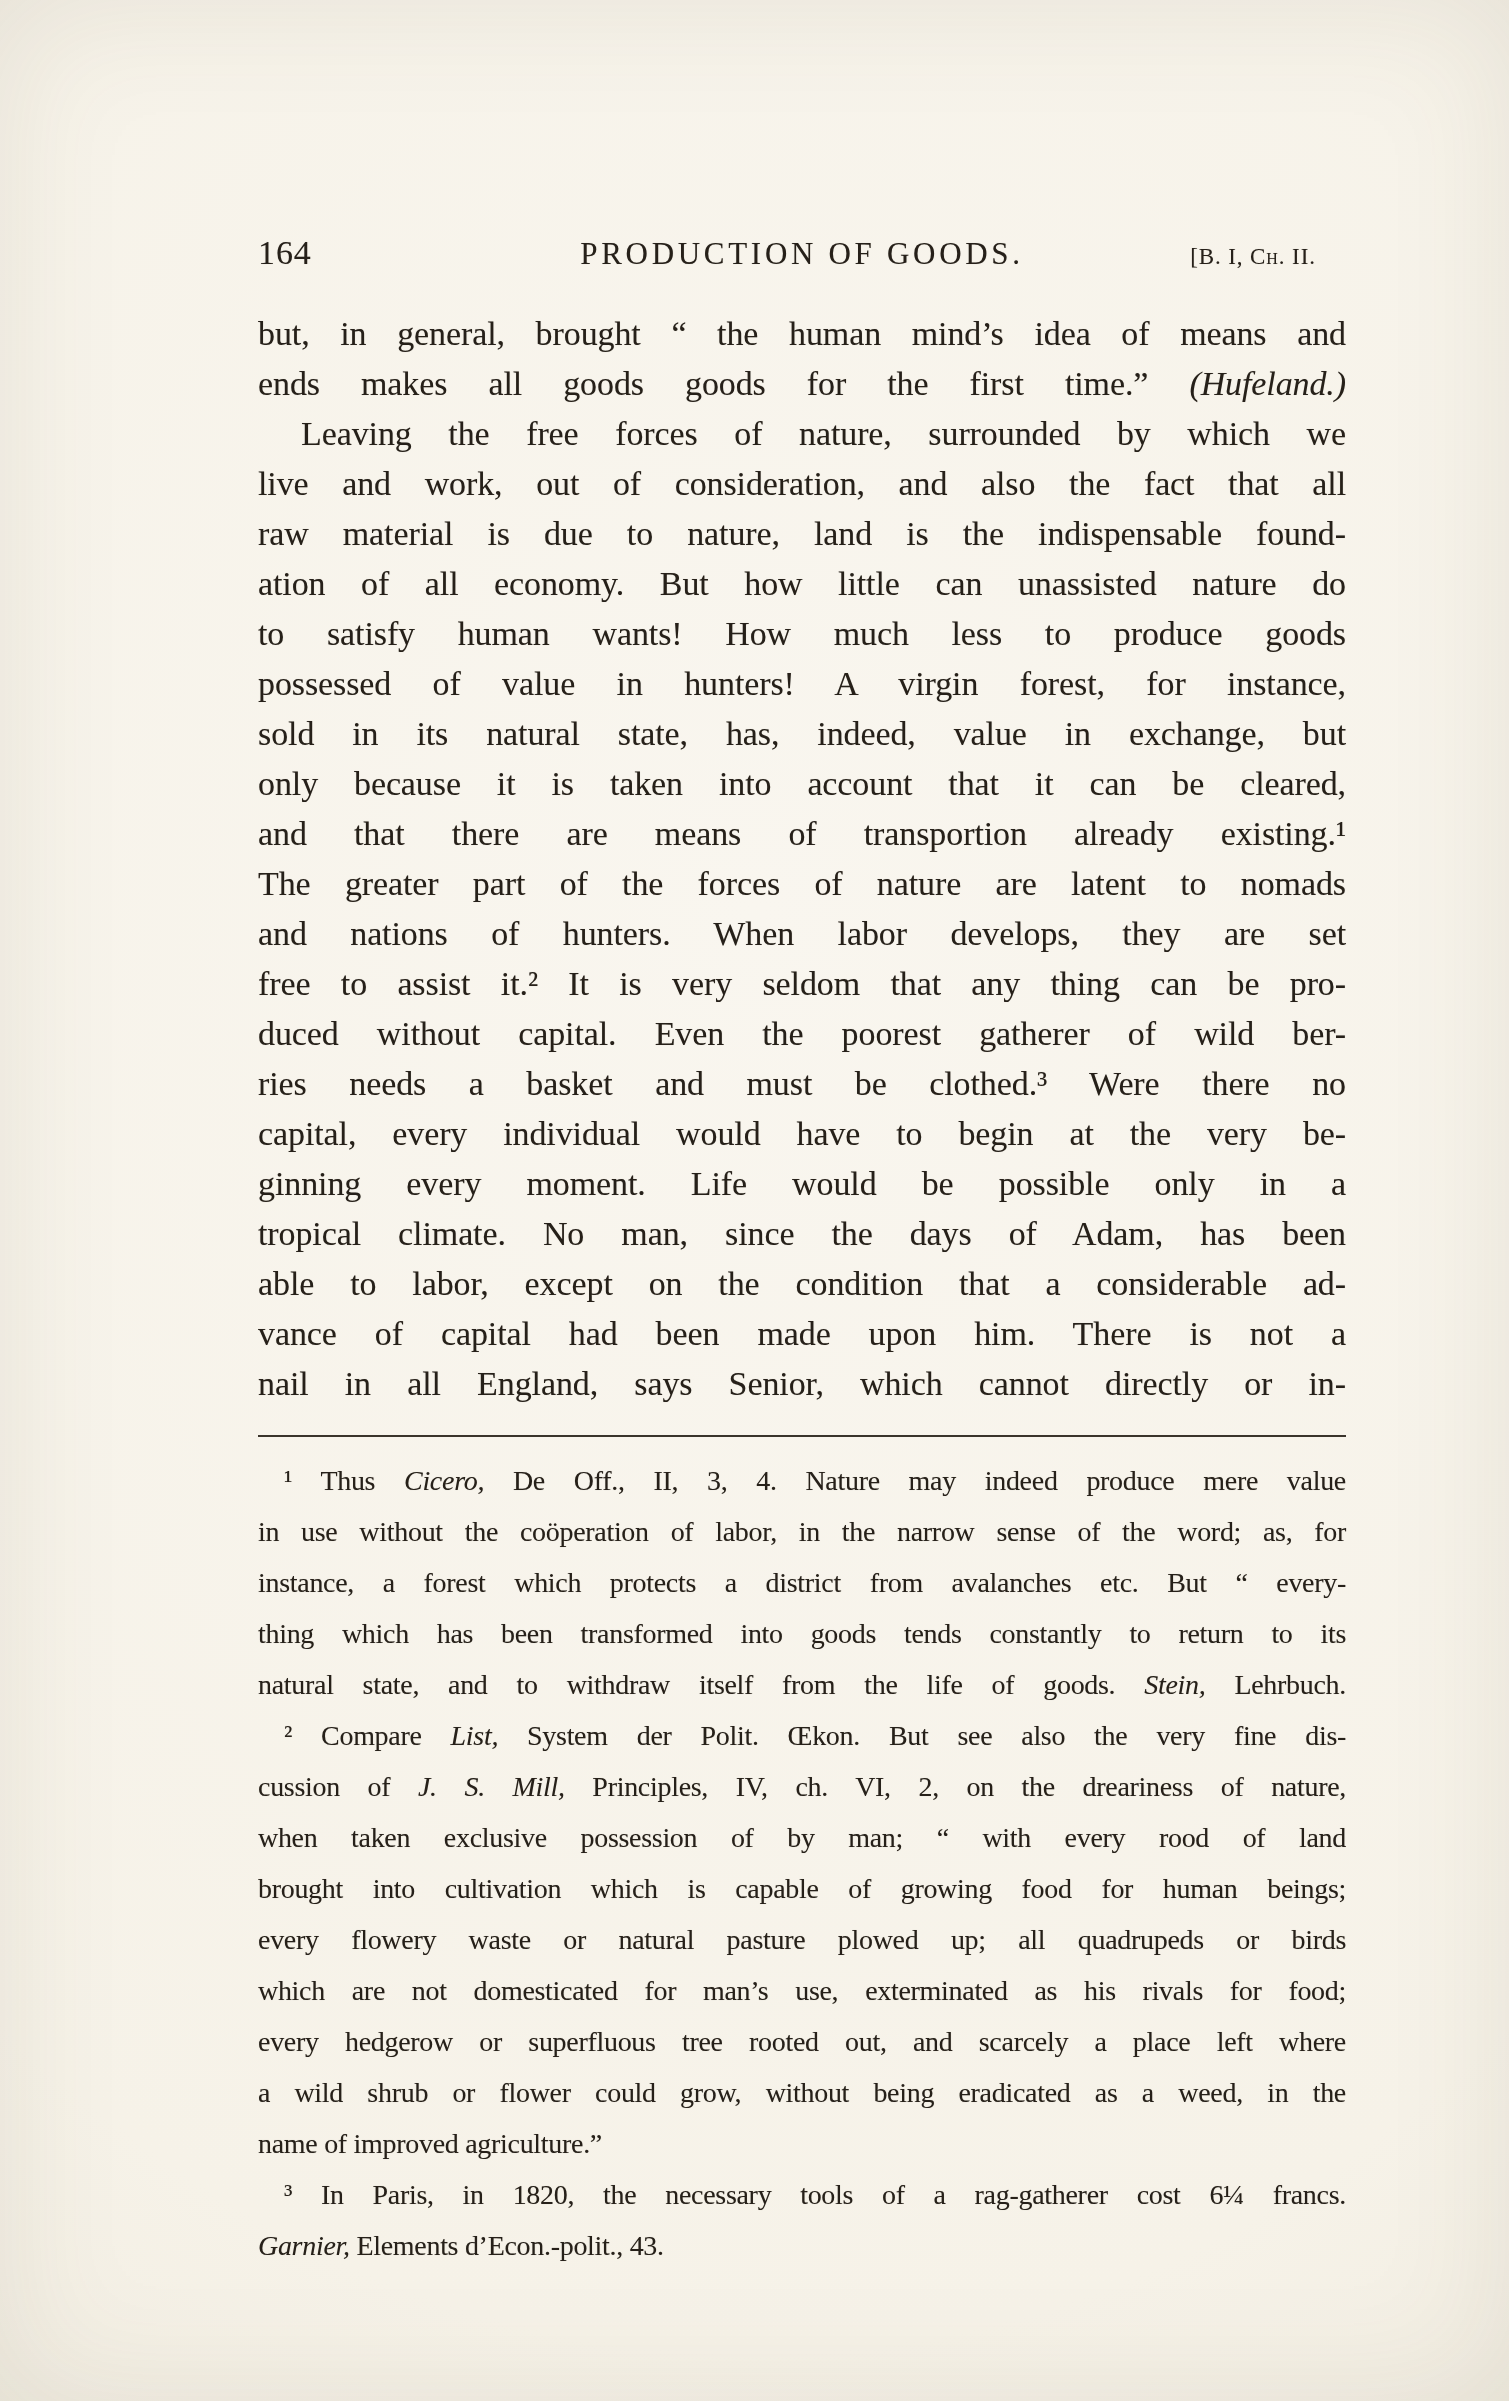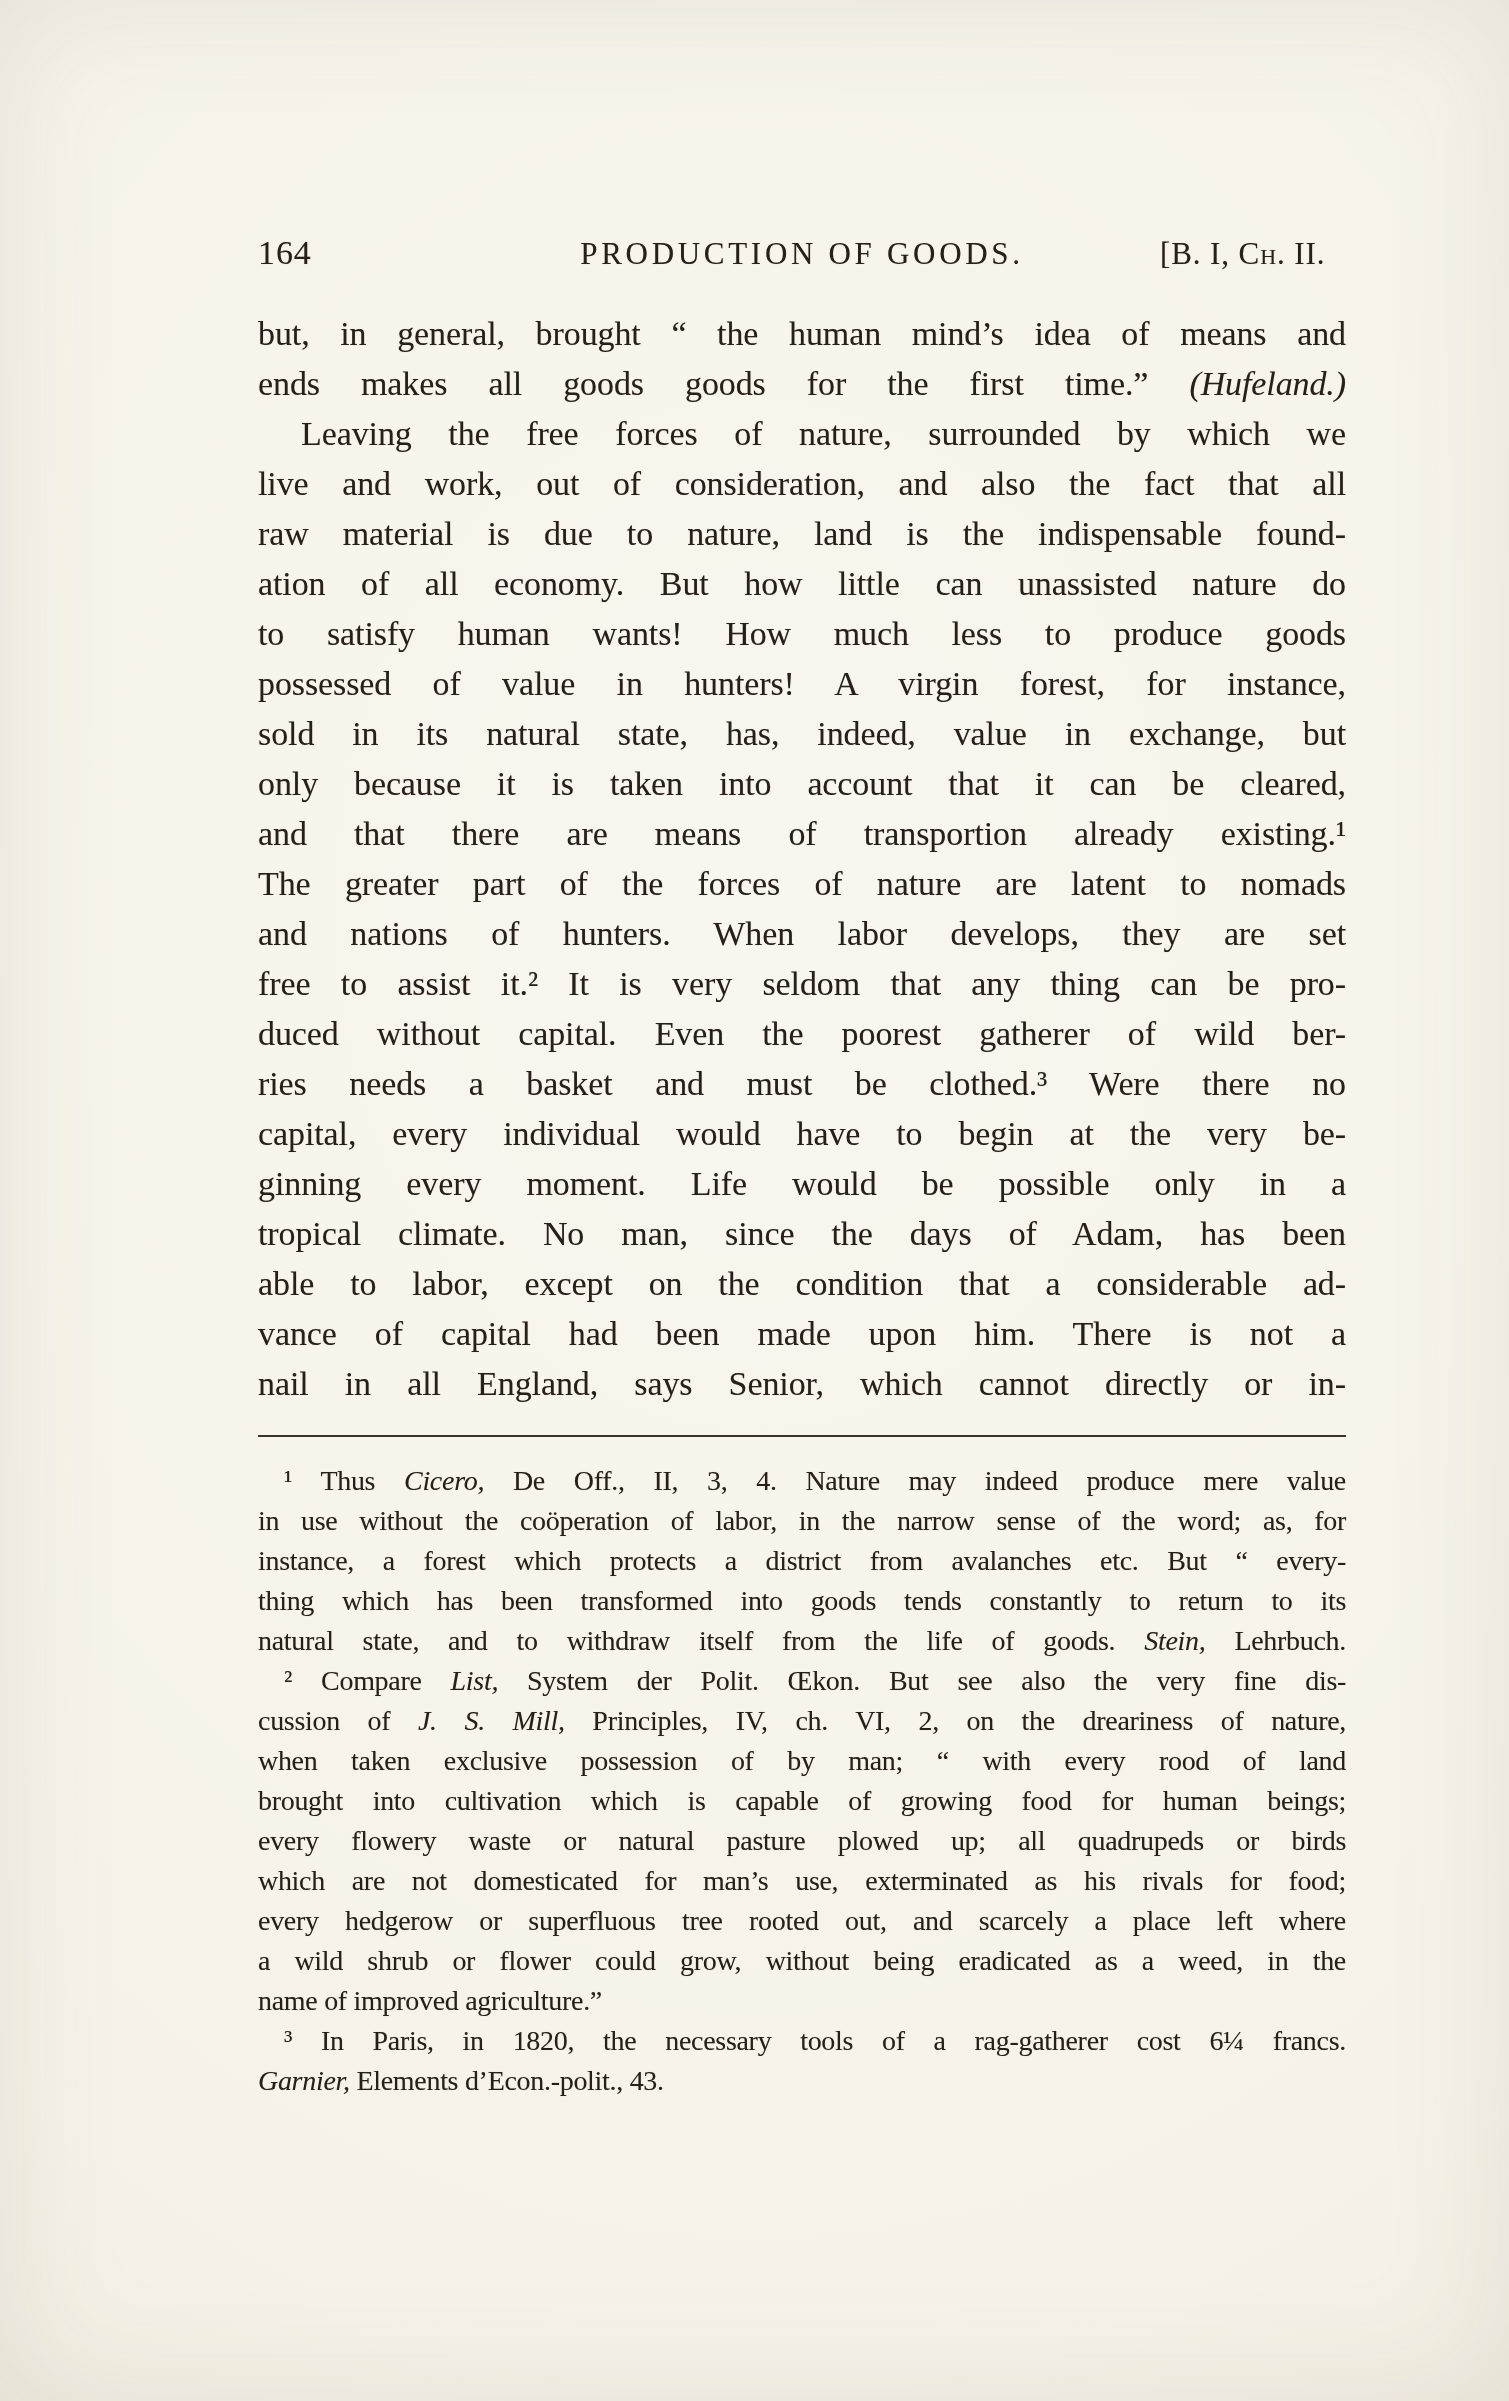--- a/index.html
+++ b/index.html
@@ -38,22 +38,22 @@
     letter-spacing: 0.9px;
   }
   .head-title {
     flex: 1;
     text-align: center;
     font-size: 31px;
     letter-spacing: 3.7px;
   }
   .chapter {
     width: 186px;
-    text-align: left;
-    font-size: 31px;
+    text-align: center;
+    font-size: 23px;
     font-variant: small-caps;
     letter-spacing: 0.9px;
     font-family: Liberation Serif, serif;
   }
   
   .body-text {
     margin-top: 37px;
     font-size: 34px;
     letter-spacing: -0.1px;
   }
@@ -72,20 +72,21 @@
   }
   
   .footnotes {
     font-size: 28px;
     letter-spacing: -0.3px;
   }
   .footnotes .line {
     line-height: 40px;
     text-align: justify;
     text-align-last: justify;
+    margin-top: 11px;
   }
   .footnotes .line.indent { text-indent: 26px; }
   .line.last { text-align-last: left; }
   .it { font-style: italic; }
 </style>
 </head>
 <body>
 
 <div class="page">
   <div class="content">

